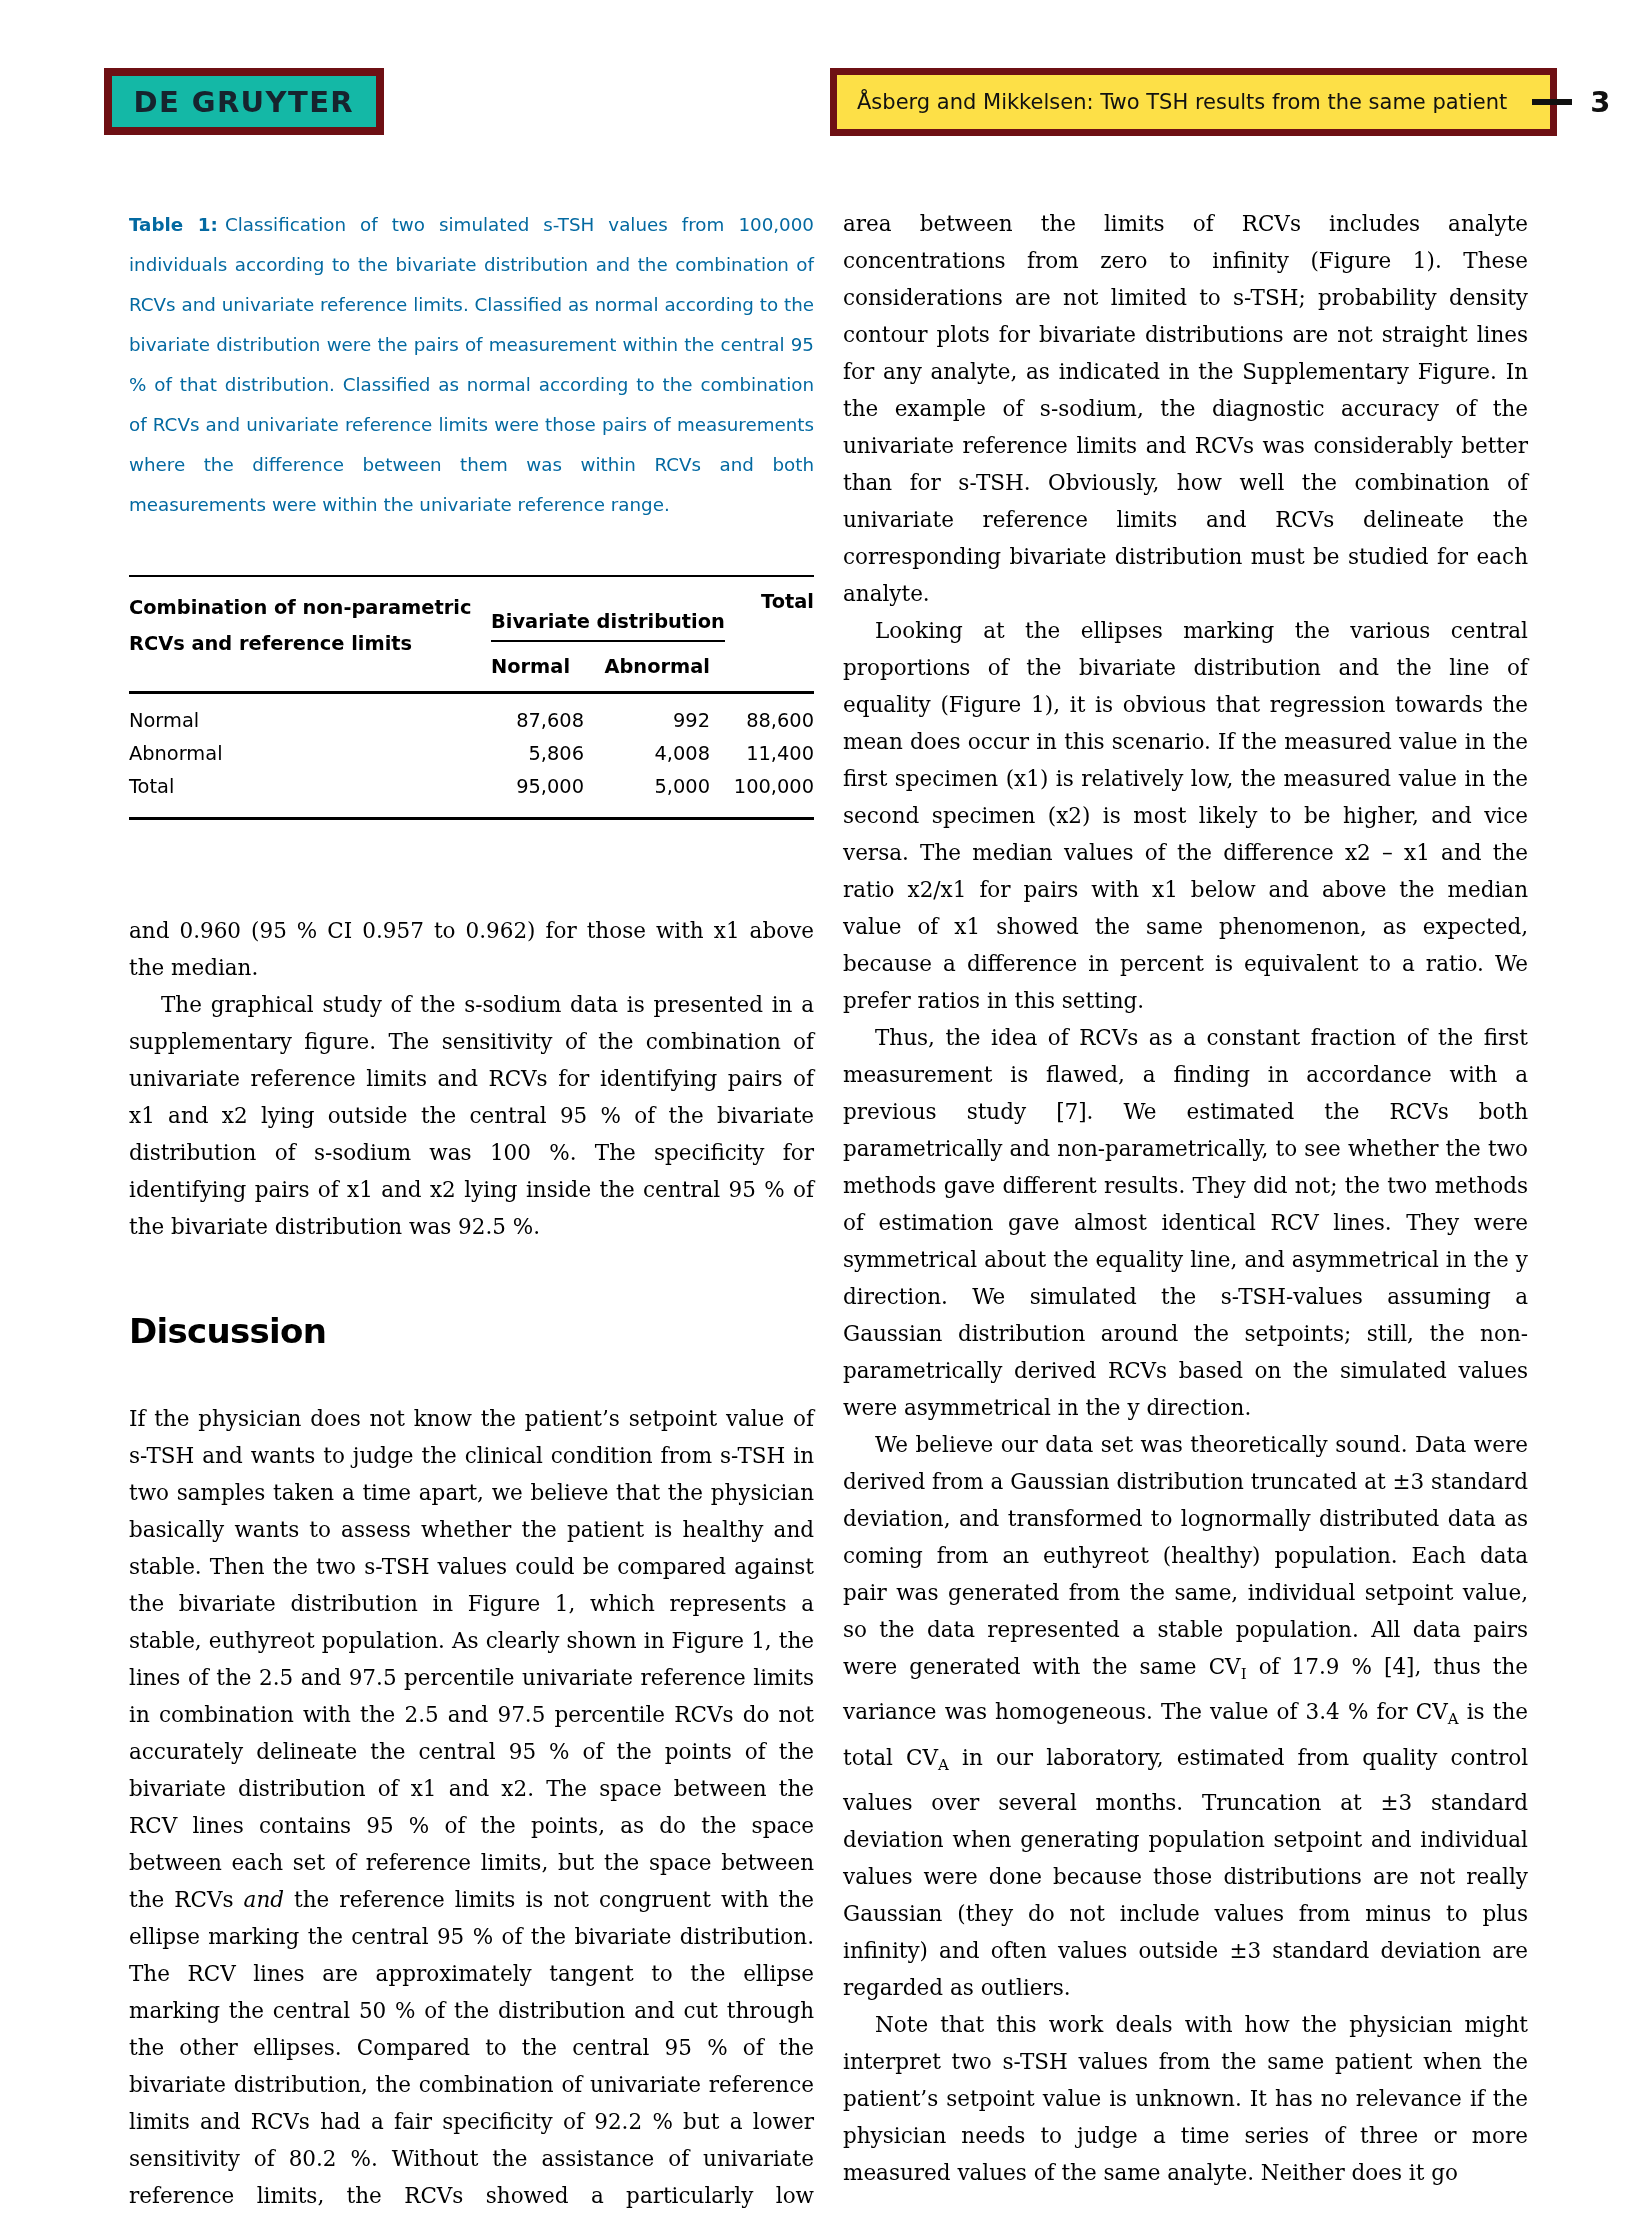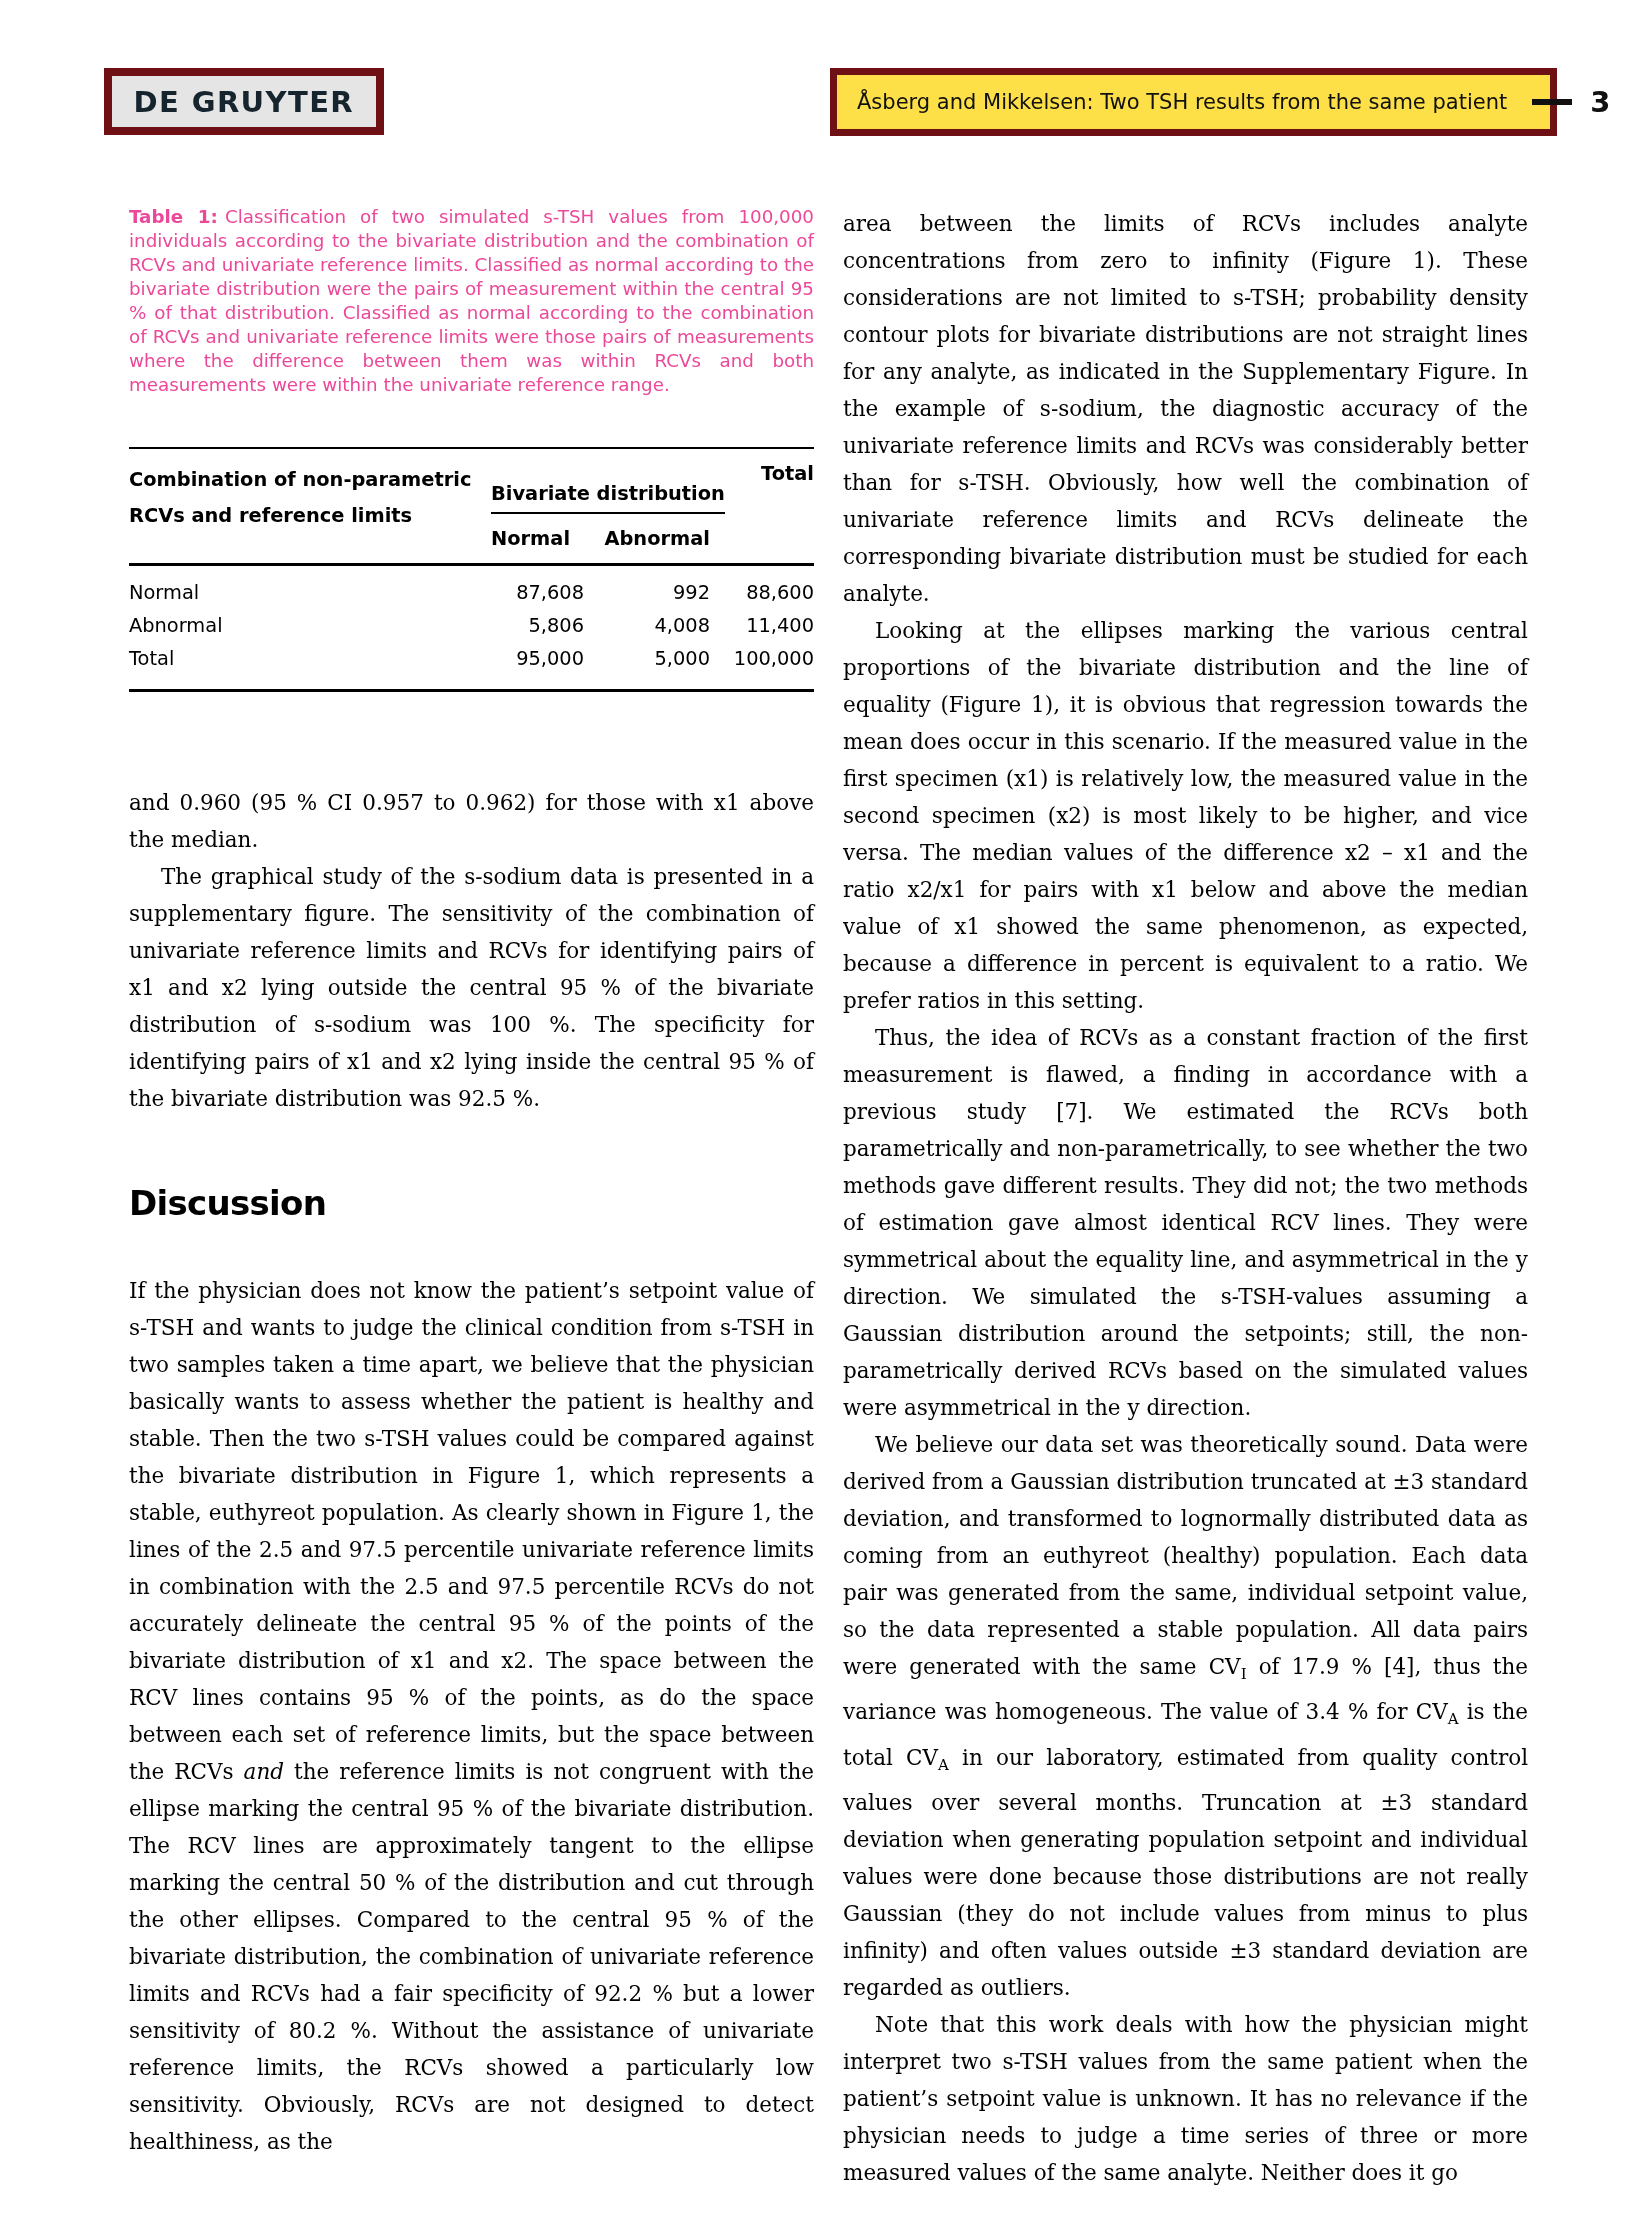--- a/index.html
+++ b/index.html
@@ -7,21 +7,21 @@
   body {
     width:1650px; height:2216px; position:relative;
     font-family:"DejaVu Serif","Liberation Serif",serif;
     color:#000;
   }
   .page { padding:68px 93px 0 104px; }
 
   
   .header { display:flex; justify-content:space-between; align-items:stretch; }
   .logo-box {
-    border:8px solid #6e1014; background:#e5e5e5; height:67px;
+    border:8px solid #6e1014; background:#14b8a6; height:67px;
     display:flex; align-items:center; justify-content:center; padding:0 21.5px;
   }
   .logo-text {
     font-family:"DejaVu Sans","Liberation Sans",sans-serif;
     font-weight:bold; font-size:29px; letter-spacing:1.4px; color:#16242e;
   }
   .runhead-box {
     border:7.2px solid #6e1014; background:#fde047; height:68px; width:727px;
     display:flex; align-items:center; padding:0 20px;
     font-family:"DejaVu Sans","Liberation Sans",sans-serif;
@@ -30,21 +30,21 @@
   .dash { width:40px; height:5.7px; background:#111; margin:0 18.6px 0 24.4px; flex:none; }
   .pagenum { font-weight:bold; font-size:29px; color:#111; }
 
   
   .columns { display:flex; gap:29px; margin-left:25px; margin-top:69px; }
   .col { width:685px; }
 
   
   .caption {
     font-family:"DejaVu Sans","Liberation Sans",sans-serif;
-    font-size:18.3px; line-height:24px; text-align:justify; color:#ec4899;
+    font-size:18.3px; line-height:40px; text-align:justify; color:#0369a1;
   }
   .caption .cap-label { font-weight:bold; margin-right:7.2px; }
 
   
   .tbl {
     margin-top:50px; margin-bottom:92px;
     border-top:2.9px solid #000; border-bottom:3.6px solid #000;
     padding:13px 0 14.3px;
     font-family:"DejaVu Sans","Liberation Sans",sans-serif; font-size:19.4px;
   }

